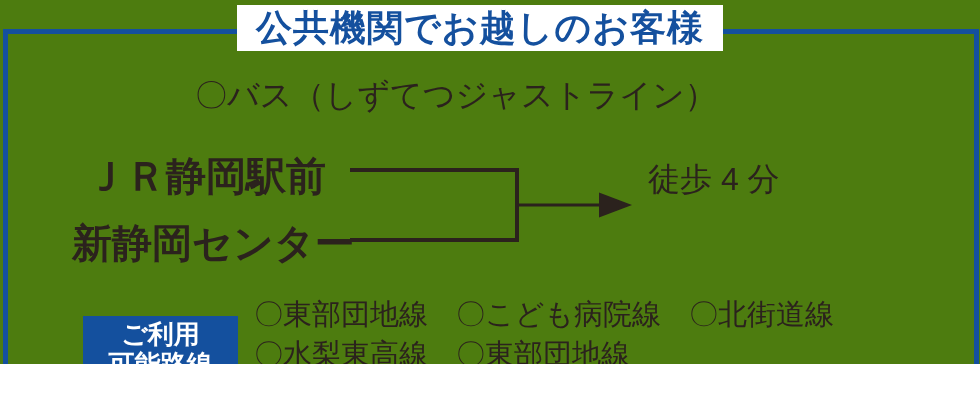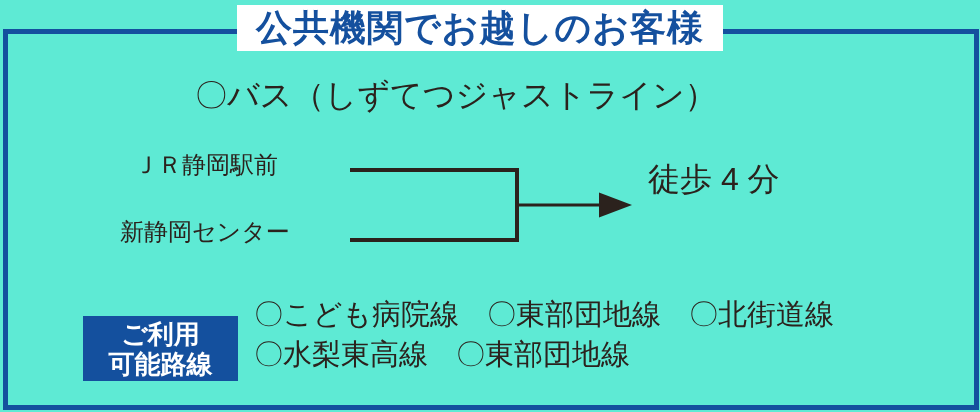--- a/index.html
+++ b/index.html
@@ -1,19 +1,19 @@
 <!DOCTYPE html>
 <html lang="ja"><head>
 <meta charset="utf-8">
 <style>
   html,body{margin:0;padding:0;background:#ffffff;}
   .canvas{
     position:relative;
-    width:980px;height:412px;
-    background:#5eead4;
+    width:980px;height:364px;
+    background:#4d7c0f;
     overflow:hidden;
     font-family:"Liberation Sans", sans-serif;
     color:#2b221d;
   }
   
   .frame{
     position:absolute;
     left:3px;top:29px;
     width:976px;height:381px;
     box-sizing:border-box;
@@ -33,23 +33,22 @@
   }
   .bus-heading{
     position:absolute;
     left:195px;top:74px;
     font-size:32px;font-weight:500;
     letter-spacing:0;
     white-space:nowrap;
   }
   .origin{
     position:absolute;
-    font-size:24px;font-weight:400;
+    font-size:40px;font-weight:700;
     white-space:nowrap;
-    margin-left:48px;
   }
   .origin-jr{left:86px;top:149px;}
   .origin-shin{left:72px;top:216px;}
   .arrow-svg{
     position:absolute;left:0;top:0;
     width:980px;height:412px;
     pointer-events:none;
   }
   .destination{
     position:absolute;
@@ -107,22 +106,22 @@
   <div class="destination">
     <div>徒歩 4 分</div>
   </div>
 
   <div class="routes-badge">
     <div>ご利用</div>
     <div>可能路線</div>
   </div>
 
   <div class="routes-row routes-row-1">
+    <span>〇東部団地線</span>
     <span>〇こども病院線</span>
-    <span>〇東部団地線</span>
     <span>〇北街道線</span>
   </div>
 
   <div class="routes-row routes-row-2">
     <span>〇水梨東高線</span>
     <span>〇東部団地線</span>
   </div>
 
 </div>
 

